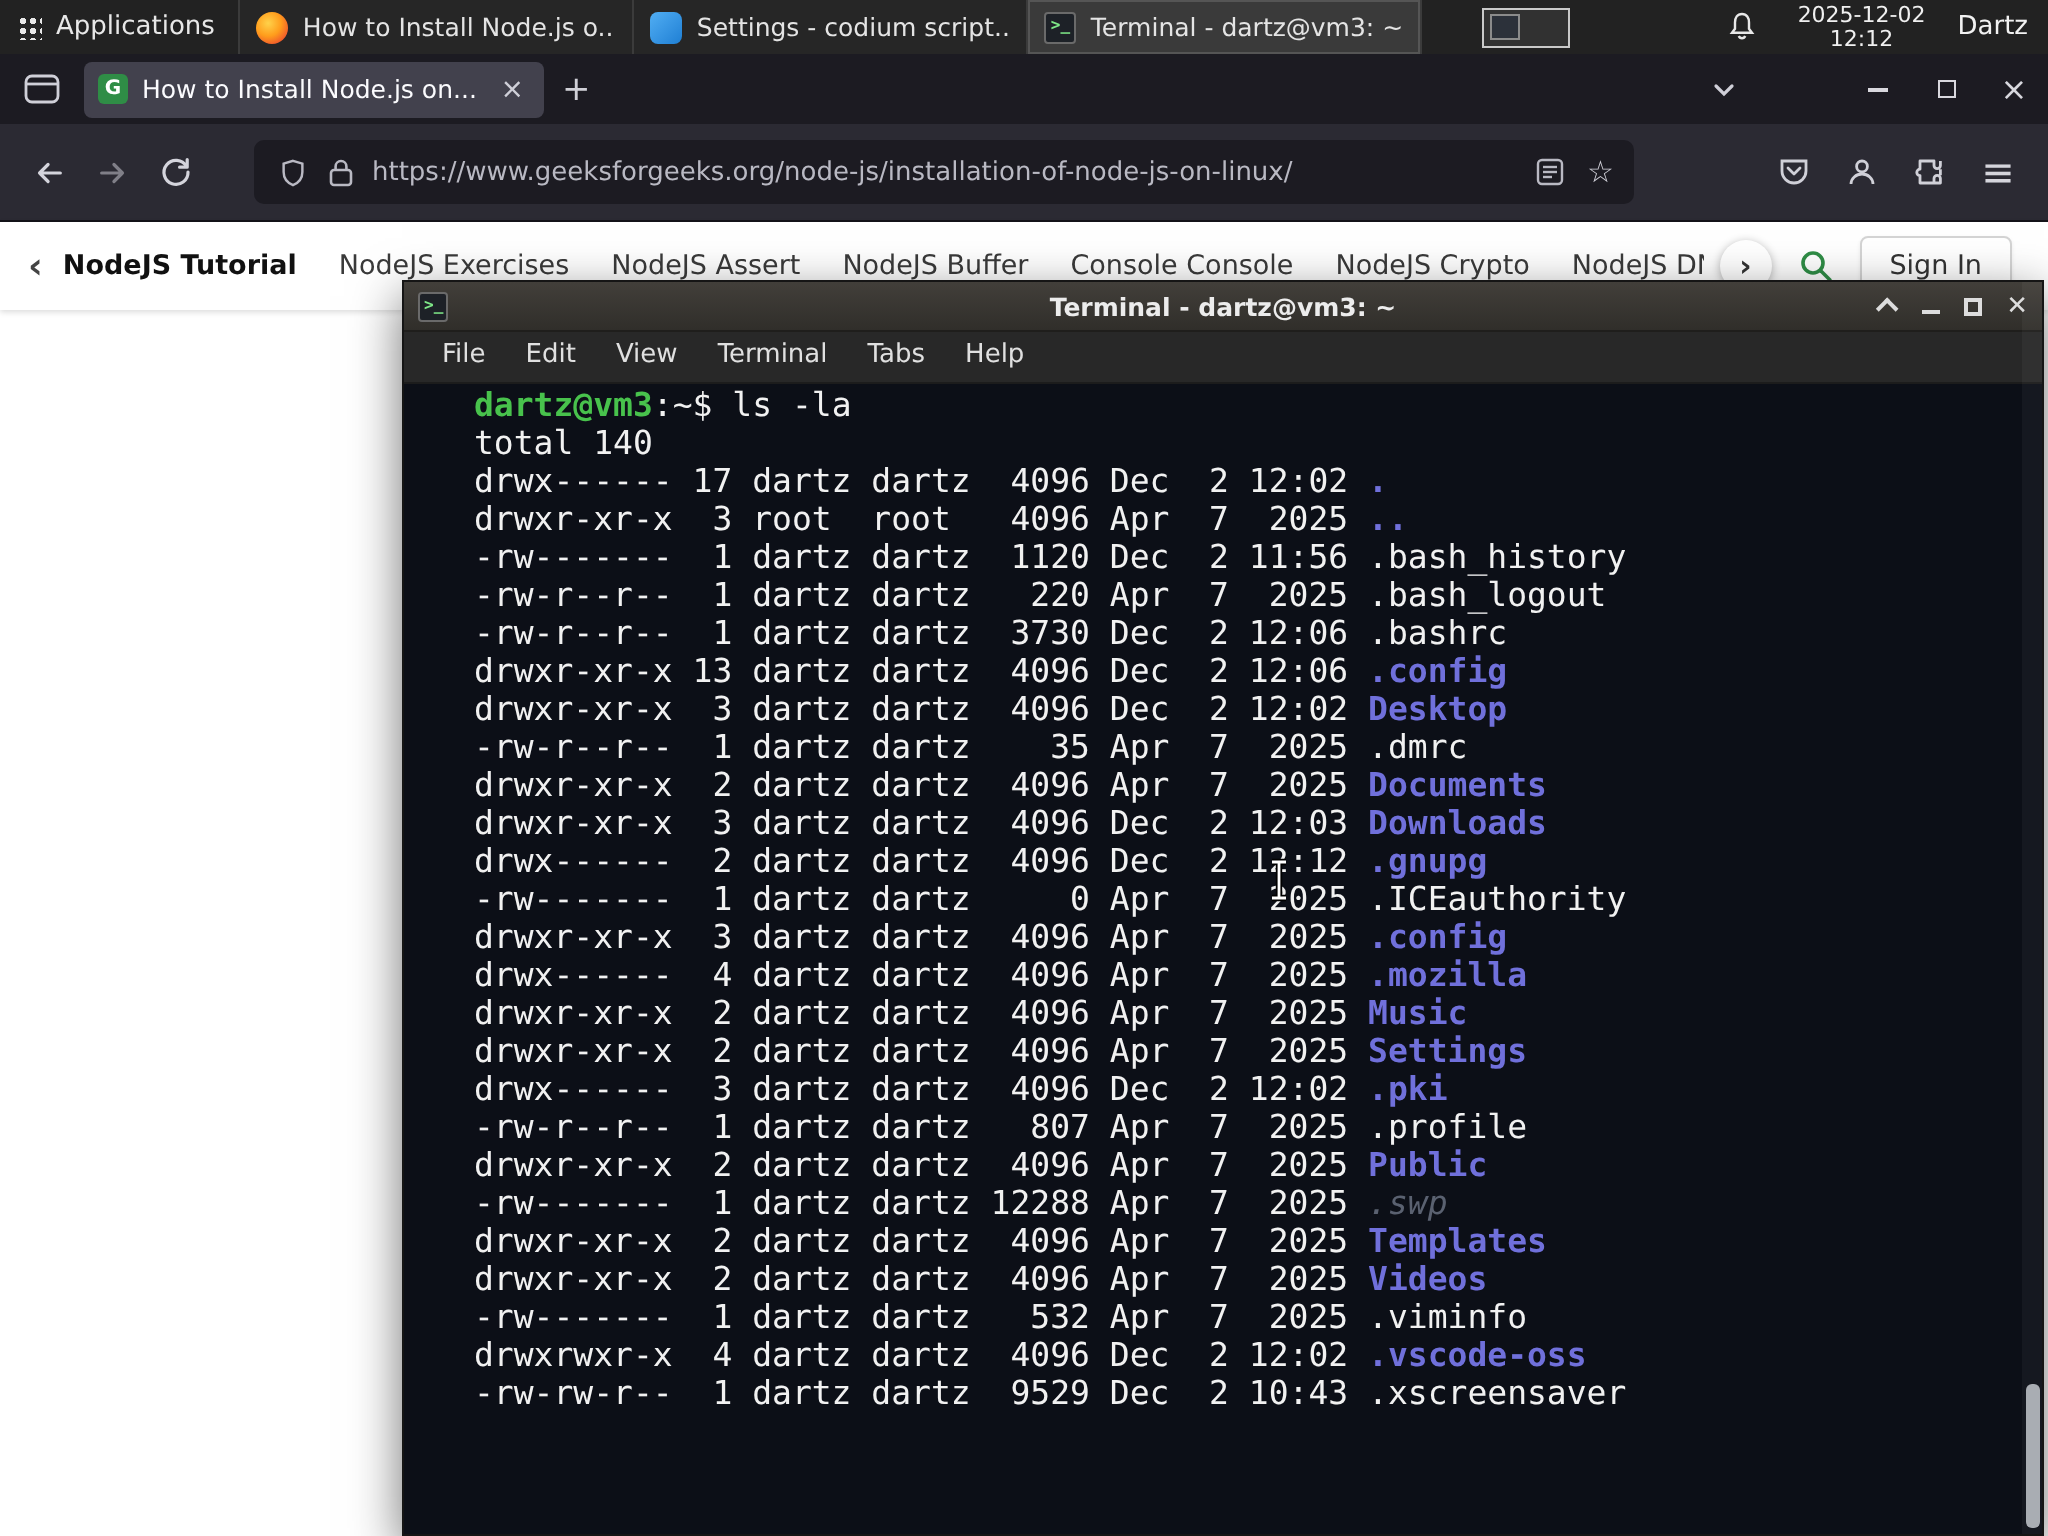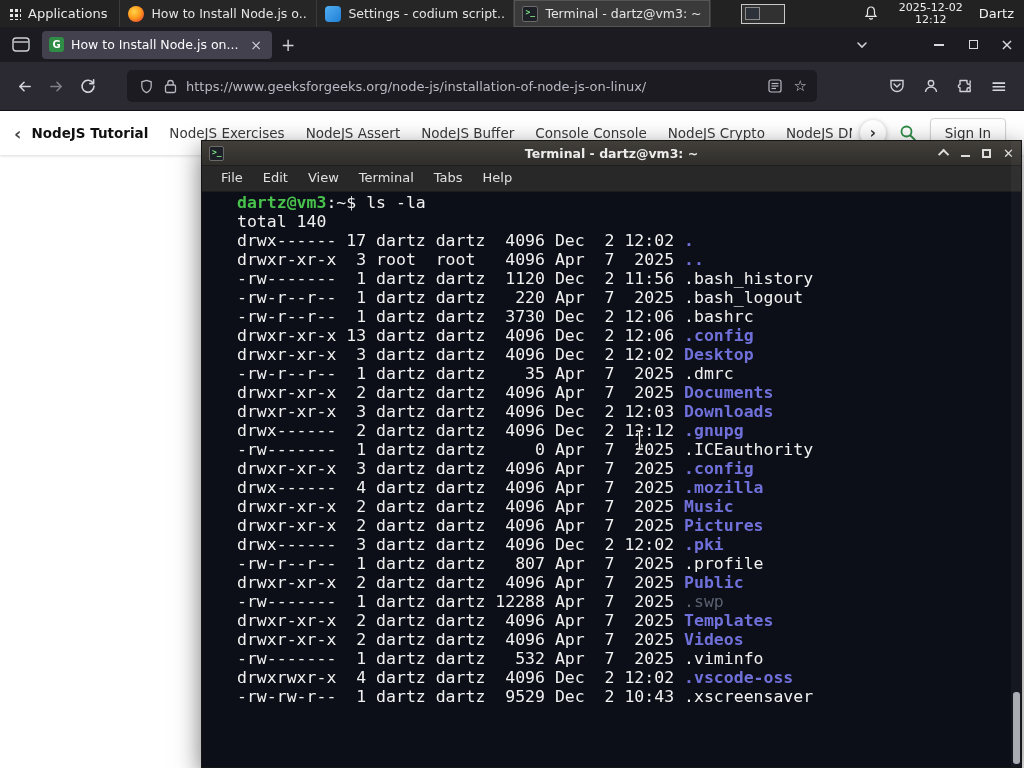--- a/index.html
+++ b/index.html
@@ -95,21 +95,21 @@
   .tb-closeg { color:#ddd; font-size:13px; line-height:13px; font-weight:bold; }
   .term-menu { flex:0 0 26px; background:#282828; color:#e0e0e0; display:flex; align-items:flex-start;
                font-size:13px; padding-left:9px; border-bottom:1px solid #1c1c1c; }
   .tmenu-item { padding:4px 10px; }
   .term-body { flex:1; background:#0c0f17; overflow:hidden; position:relative;
                font-family:"DejaVu Sans Mono", monospace; font-size:16.5px; color:#f1f1f1;
                padding:1px 0 0 3px; }
   .tline { height:19px; line-height:19px; white-space:pre;margin-left:32px; }
   .green { color:var(--prompt-green,#48c24c); font-weight:bold; }
   .dir { color:var(--dir-blue,#7070db); font-weight:bold; }
-  .dim { color:#5a6170; }
+  .dim { color:#5a6170;font-style:italic; }
   .term-scrolltrack { position:absolute; right:0; top:0; bottom:0; width:10px; background:rgba(255,255,255,.04); }
   .term-scrollthumb { position:absolute; right:1px; bottom:3px; width:7px; height:72px;
                       background:#a9adb3; border-radius:3px; }
 
   
   .cursor { position:absolute; left:633px; top:429px; z-index:60; pointer-events:none; }
 </style>
 </head>
 <body>
 
@@ -264,21 +264,21 @@
       <div class="tline"><span>drwxr-xr-x 13 dartz dartz  4096 Dec  2 12:06 </span><span class="dir">.config</span></div>
       <div class="tline"><span>drwxr-xr-x  3 dartz dartz  4096 Dec  2 12:02 </span><span class="dir">Desktop</span></div>
       <div class="tline"><span>-rw-r--r--  1 dartz dartz    35 Apr  7  2025 </span><span class="file">.dmrc</span></div>
       <div class="tline"><span>drwxr-xr-x  2 dartz dartz  4096 Apr  7  2025 </span><span class="dir">Documents</span></div>
       <div class="tline"><span>drwxr-xr-x  3 dartz dartz  4096 Dec  2 12:03 </span><span class="dir">Downloads</span></div>
       <div class="tline"><span>drwx------  2 dartz dartz  4096 Dec  2 12:12 </span><span class="dir">.gnupg</span></div>
       <div class="tline"><span>-rw-------  1 dartz dartz     0 Apr  7  2025 </span><span class="file">.ICEauthority</span></div>
       <div class="tline"><span>drwxr-xr-x  3 dartz dartz  4096 Apr  7  2025 </span><span class="dir">.config</span></div>
       <div class="tline"><span>drwx------  4 dartz dartz  4096 Apr  7  2025 </span><span class="dir">.mozilla</span></div>
       <div class="tline"><span>drwxr-xr-x  2 dartz dartz  4096 Apr  7  2025 </span><span class="dir">Music</span></div>
-      <div class="tline"><span>drwxr-xr-x  2 dartz dartz  4096 Apr  7  2025 </span><span class="dir">Pictures</span></div>
+      <div class="tline"><span>drwxr-xr-x  2 dartz dartz  4096 Apr  7  2025 </span><span class="dir">Settings</span></div>
       <div class="tline"><span>drwx------  3 dartz dartz  4096 Dec  2 12:02 </span><span class="dir">.pki</span></div>
       <div class="tline"><span>-rw-r--r--  1 dartz dartz   807 Apr  7  2025 </span><span class="file">.profile</span></div>
       <div class="tline"><span>drwxr-xr-x  2 dartz dartz  4096 Apr  7  2025 </span><span class="dir">Public</span></div>
       <div class="tline"><span>-rw-------  1 dartz dartz 12288 Apr  7  2025 </span><span class="dim">.swp</span></div>
       <div class="tline"><span>drwxr-xr-x  2 dartz dartz  4096 Apr  7  2025 </span><span class="dir">Templates</span></div>
       <div class="tline"><span>drwxr-xr-x  2 dartz dartz  4096 Apr  7  2025 </span><span class="dir">Videos</span></div>
       <div class="tline"><span>-rw-------  1 dartz dartz   532 Apr  7  2025 </span><span class="file">.viminfo</span></div>
       <div class="tline"><span>drwxrwxr-x  4 dartz dartz  4096 Dec  2 12:02 </span><span class="dir">.vscode-oss</span></div>
       <div class="tline"><span>-rw-rw-r--  1 dartz dartz  9529 Dec  2 10:43 </span><span class="file">.xscreensaver</span></div>
     </div>

